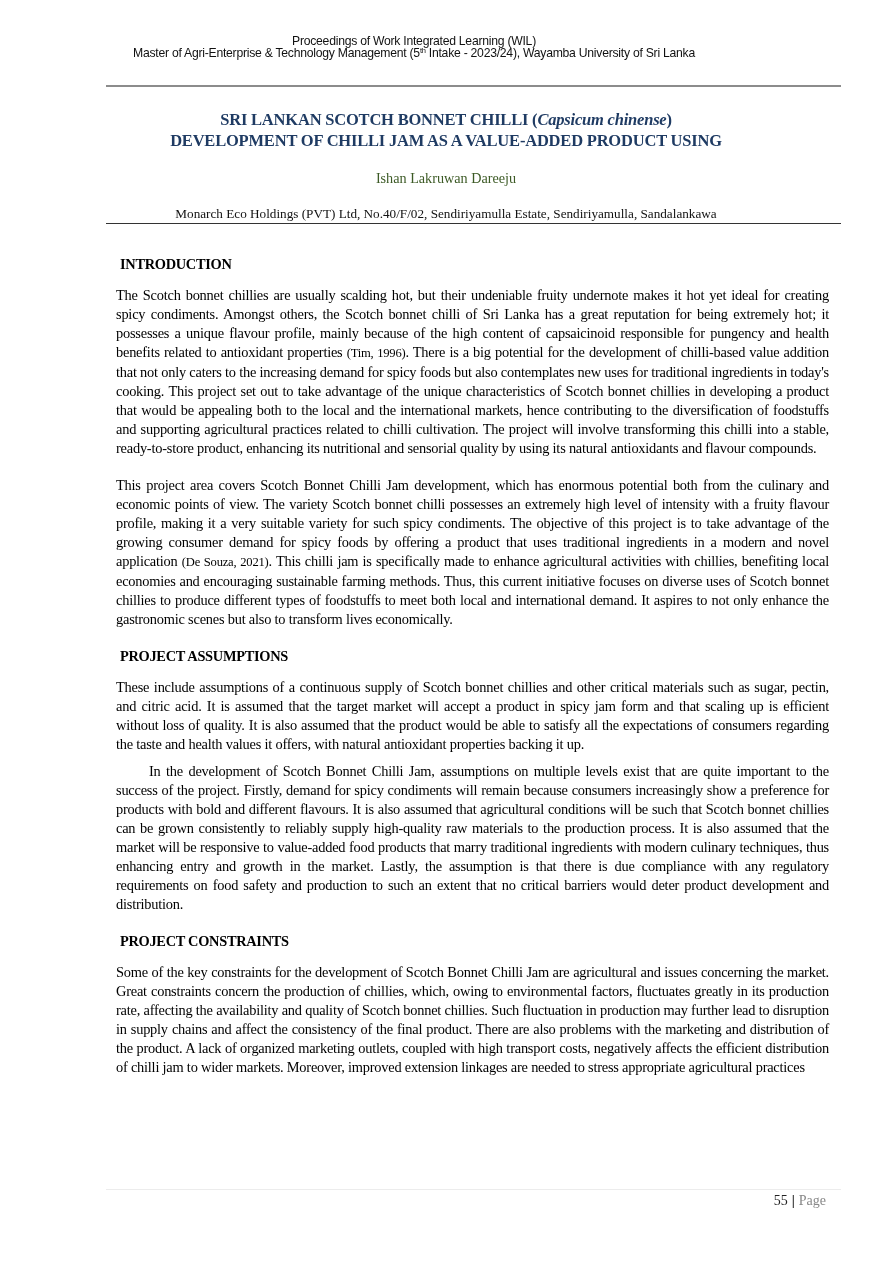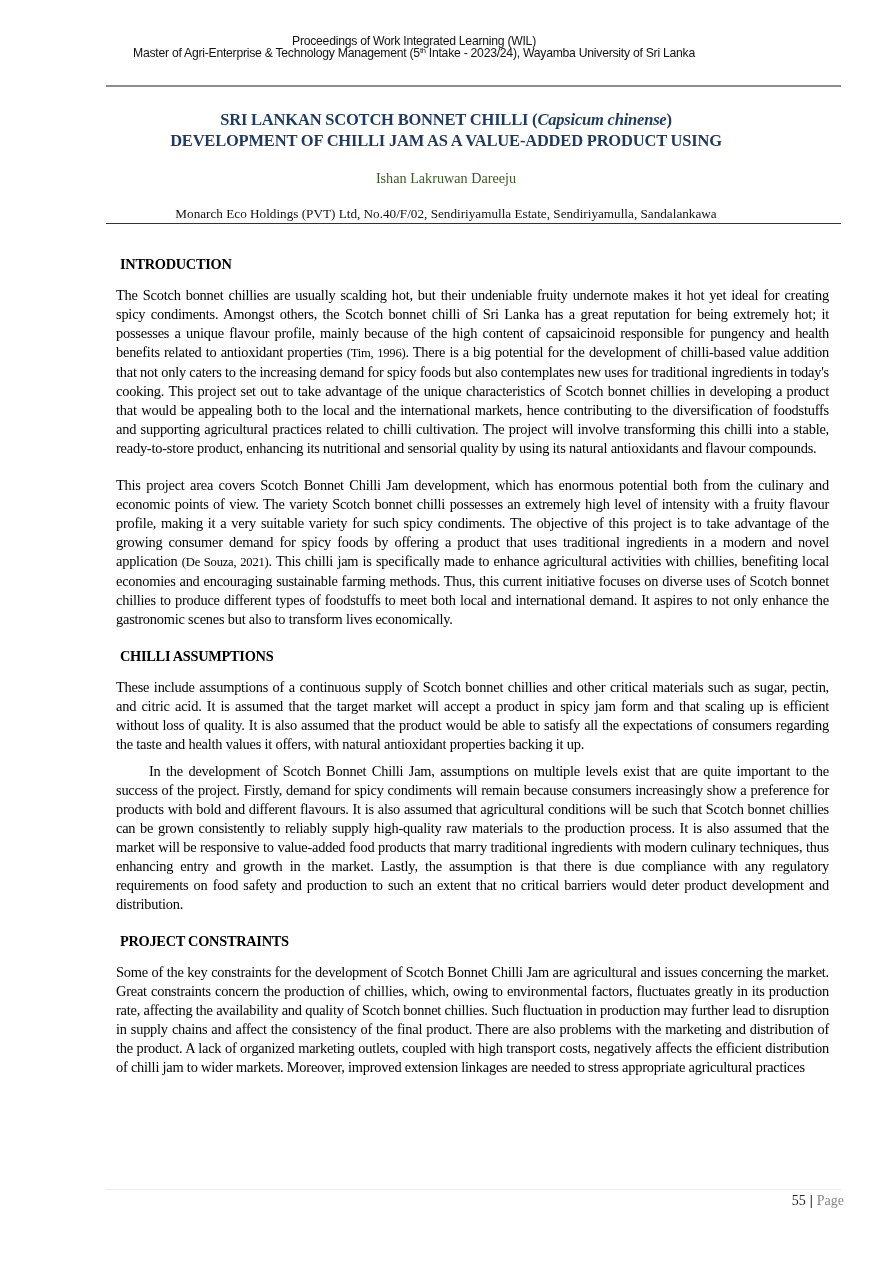--- a/index.html
+++ b/index.html
@@ -19,21 +19,21 @@
     font-family: "Liberation Serif", serif; font-size: 13.2px; color: #111; }
   .affil-rule { position: absolute; left: 106px; top: 223px; width: 735px; border-top: 1px solid #333; }
   .body { position: absolute; left: 108px; top: 243px; width: 729px;
     font-family: "Liberation Serif", serif; font-size: 14.4px; line-height: 19px; text-align: justify; letter-spacing: -0.22px; }
   .section { margin-bottom: 18px; }
   .section h2 { margin: 12px; font-size: 14.4px; font-weight: bold; line-height: 19px; letter-spacing: -0.3px; }
   .section p { margin: 8px; }
   .section p.indent { text-indent: 33px; }
   .cite { font-size: 12.6px; }
   .foot-rule { position: absolute; left: 106px; top: 1189px; width: 735px; border-top: 1.5px solid #ececec; }
-  .page-num { position: absolute; right: 48px; top: 1193px; font-family: "Liberation Serif", serif; font-size: 14px; color: #222; }
+  .page-num { position: absolute; right: 66px; top: 1193px; font-family: "Liberation Serif", serif; font-size: 14px; color: #222; }
   .page-num .bar { font-weight: bold; margin: 0 4px; }
   .page-num .pg { color: #888; }
 </style>
 </head>
 <body>
 
 <div class="running-head rh1">Proceedings of Work Integrated Learning (WIL)</div>
 <div class="running-head rh2"><span>Master of Agri-Enterprise &amp; Technology Management (5</span><sup>th</sup><span> Intake - 2023/24), Wayamba University of Sri Lanka</span></div>
 <div class="head-rule"></div>
 
@@ -48,21 +48,21 @@
 
 <div class="body">
   <div class="section">
     <h2>INTRODUCTION</h2>
     <p><span>The Scotch bonnet chillies are usually scalding hot, but their undeniable fruity undernote makes it hot yet ideal for creating spicy condiments. Amongst others, the Scotch bonnet chilli of Sri Lanka has a great reputation for being extremely hot; it possesses a unique flavour profile, mainly because of the high content of capsaicinoid responsible for pungency and health benefits related to antioxidant properties </span><span class="cite">(Tim, 1996)</span><span>. There is a big potential for the development of chilli-based value addition that not only caters to the increasing demand for spicy foods but also contemplates new uses for traditional ingredients in today's cooking. This project set out to take advantage of the unique characteristics of Scotch bonnet chillies in developing a product that would be appealing both to the local and the international markets, hence contributing to the diversification of foodstuffs and supporting agricultural practices related to chilli cultivation.  The project will involve transforming this chilli into a stable, ready-to-store product, enhancing its nutritional and sensorial quality by using its natural antioxidants and flavour compounds.</span></p>
   </div>
   <div class="section">
     <p><span>This project area covers Scotch Bonnet Chilli Jam development, which has enormous potential both from the culinary and economic points of view. The variety Scotch bonnet chilli possesses an extremely high level of intensity with a fruity flavour profile, making it a very suitable variety for such spicy condiments. The objective of this project is to take advantage of the growing consumer demand for spicy foods by offering a product that uses traditional ingredients in a modern and novel application </span><span class="cite">(De Souza, 2021)</span><span>. This chilli jam is specifically made to enhance agricultural activities with chillies, benefiting local economies and encouraging sustainable farming methods. Thus, this current initiative focuses on diverse uses of Scotch bonnet chillies to produce different types of foodstuffs to meet both local and international demand. It aspires to not only enhance the gastronomic scenes but also to transform lives economically.</span></p>
   </div>
   <div class="section">
-    <h2>CHILLI ASSUMPTIONS</h2>
+    <h2>PROJECT ASSUMPTIONS</h2>
     <p>These include assumptions of a continuous supply of Scotch bonnet chillies and other critical materials such as sugar, pectin, and citric acid. It is assumed that the target market will accept a product in spicy jam form and that scaling up is efficient without loss of quality. It is also assumed that the product would be able to satisfy all the expectations of consumers regarding the taste and health values it offers, with natural antioxidant properties backing it up.</p>
     <p class="indent">In the development of Scotch Bonnet Chilli Jam, assumptions on multiple levels exist that are quite important to the success of the project. Firstly, demand for spicy condiments will remain because consumers increasingly show a preference for products with bold and different flavours. It is also assumed that agricultural conditions will be such that Scotch bonnet chillies can be grown consistently to reliably supply high-quality raw materials to the production process. It is also assumed that the market will be responsive to value-added food products that marry traditional ingredients with modern culinary techniques, thus enhancing entry and growth in the market. Lastly, the assumption is that there is due compliance with any regulatory requirements on food safety and production to such an extent that no critical barriers would deter product development and distribution.</p>
   </div>
   <div class="section">
     <h2>PROJECT CONSTRAINTS</h2>
     <p>Some of the key constraints for the development of Scotch Bonnet Chilli Jam are agricultural and issues concerning the market. Great constraints concern the production of chillies, which, owing to environmental factors, fluctuates greatly in its production rate, affecting the availability and quality of Scotch bonnet chillies. Such fluctuation in production may further lead to disruption in supply chains and affect the consistency of the final product. There are also problems with the marketing and distribution of the product. A lack of organized marketing outlets, coupled with high transport costs, negatively affects the efficient distribution of chilli jam to wider markets. Moreover, improved extension linkages are needed to stress appropriate agricultural practices</p>
   </div>
 </div>
 
 <div class="foot-rule"></div>

